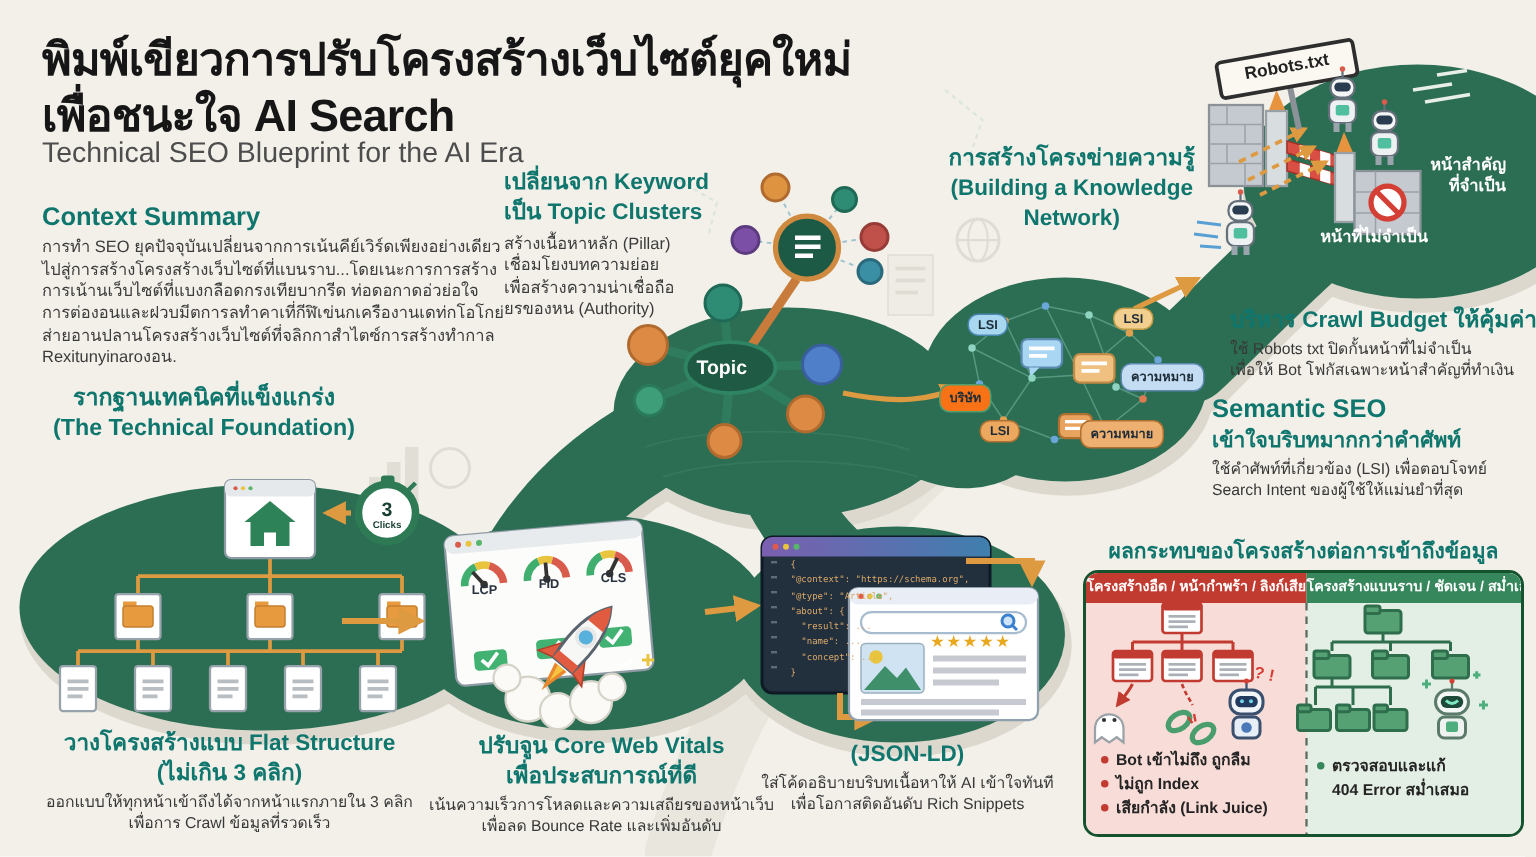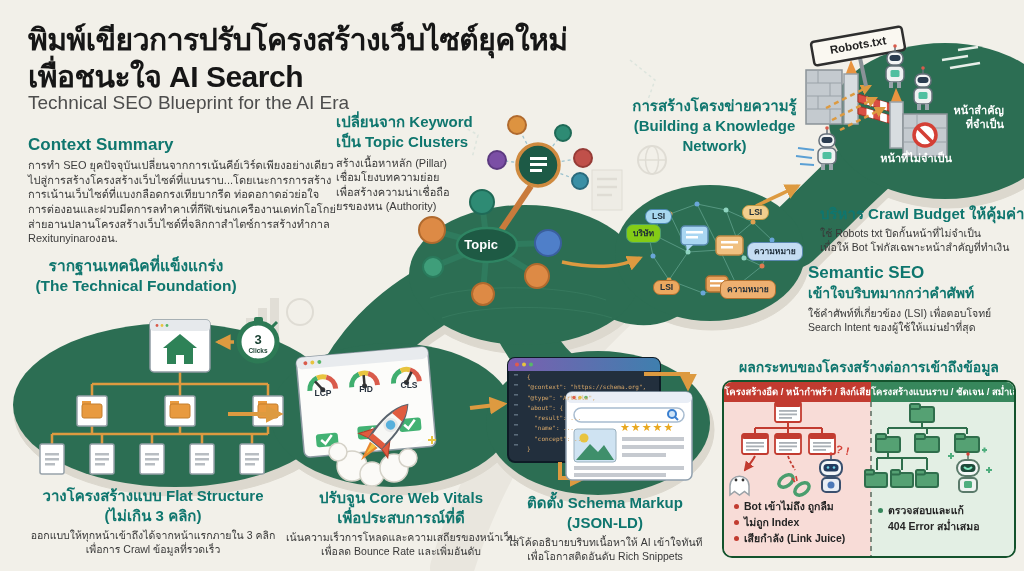--- a/index.html
+++ b/index.html
@@ -511,21 +511,20 @@
 
 <div class="t ctr" style="left:282px;top:488px;width:238px">
   <div class="sh">ปรับจูน Core Web Vitals</div>
   <div class="sh">เพื่อประสบการณ์ที่ดี</div>
   <div style="height:2px"></div>
   <div class="bds">เน้นความเร็วการโหลดและความเสถียรของหน้าเว็บ</div>
   <div class="bds">เพื่อลด Bounce Rate และเพิ่มอันดับ</div>
 </div>
 
 <div class="t ctr" style="left:492px;top:493px;width:226px">
-  <div class="sh">ติดตั้ง Schema Markup</div>
   <div class="sh">(JSON-LD)</div>
   <div style="height:2px"></div>
   <div class="bds">ใส่โค้ดอธิบายบริบทเนื้อหาให้ AI เข้าใจทันที</div>
   <div class="bds">เพื่อโอกาสติดอันดับ Rich Snippets</div>
 </div>
 
 <div class="t ctr wlab" style="left:430px;top:237px;width:68px;font-size:13px">Topic</div>
 <div class="t sign" style="left:812px;top:39px;width:92px;transform:rotate(-10deg)">Robots.txt</div>
 <div class="t wlab" style="left:912px;top:104px;width:92px">
   <div>หน้าสำคัญ</div>
@@ -547,21 +546,21 @@
   <div class="cl" style="position:static">"about": {</div>
   <div class="cl" style="position:static">  "result": ...</div>
   <div class="cl" style="position:static">  "name": ...</div>
   <div class="cl" style="position:static">  "concept": ...</div>
   <div class="cl" style="position:static">}</div>
 </div>
 <div class="t" style="left:620px;top:421px;color:#e8a820;font-size:11px;letter-spacing:1px">★★★★★</div>
 
 <div class="bub" style="left:645px;top:209px;background:#a8d8f0;border-color:#4a88b0">LSI</div>
 <div class="bub" style="left:742px;top:205px;background:#f2cf8e;border-color:#c09a45">LSI</div>
-<div class="bub" style="left:626px;top:224px;background:#84cc16;border-color:#4f9e6f">บริษัท</div>
+<div class="bub" style="left:626px;top:256px;background:#f97316;border-color:#4f9e6f">บริษัท</div>
 <div class="bub" style="left:747px;top:242px;background:#c5ddf2;border-color:#5a88b0">ความหมาย</div>
 <div class="bub" style="left:653px;top:280px;background:#eca85f;border-color:#b07030">LSI</div>
 <div class="bub" style="left:720px;top:280px;background:#eeb070;border-color:#b07030">ความหมาย</div>
 
 <div class="t sh sh2 ctr" style="left:718px;top:358px;width:302px">ผลกระทบของโครงสร้างต่อการเข้าถึงข้อมูล</div>
 
 <div class="panel">
   <div style="position:absolute;left:0;top:0;width:147px;height:178px;background:#f8dcd7"></div>
   <div style="position:absolute;left:147px;top:0;width:147px;height:178px;background:#e3efe4"></div>
   <div class="phdr" style="left:0;width:147px;background:#c23b30">โครงสร้างอืด / หน้ากำพร้า / ลิงก์เสีย</div>

